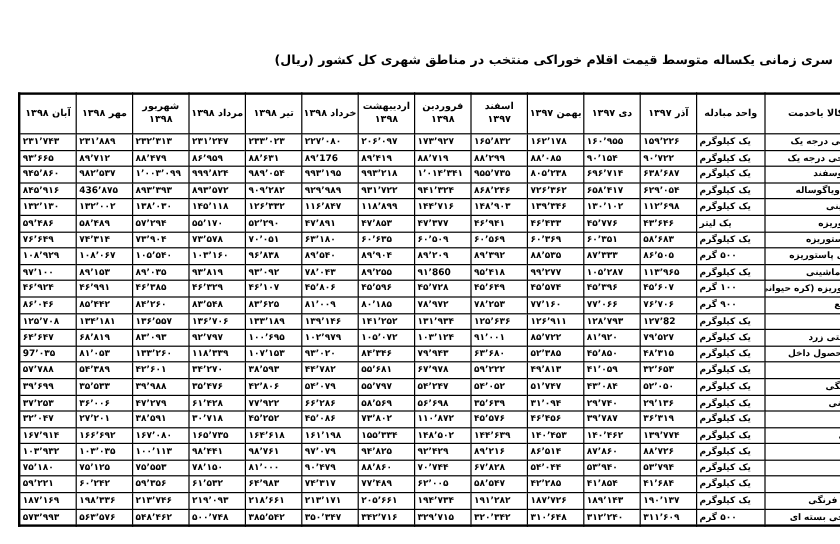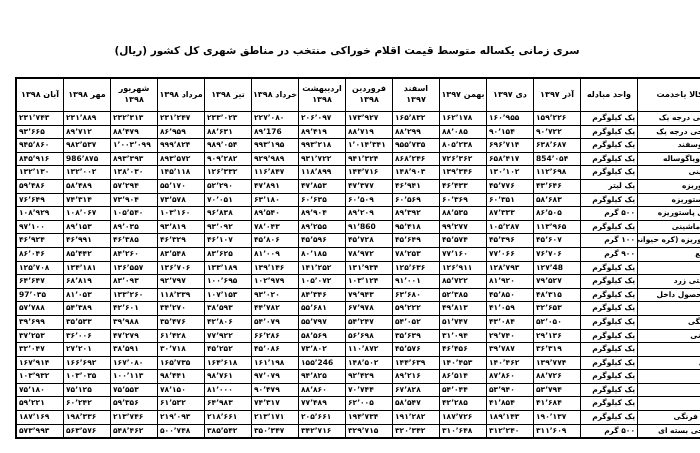--- a/index.html
+++ b/index.html
@@ -1,21 +1,21 @@
 <!DOCTYPE html>
 <html lang="fa"><head>
 <meta charset="utf-8">
 <style>
   html,body{margin:0;padding:0;}
   body{
     width:700px;height:453px;background:#ffffff;overflow:hidden;
     font-family:"DejaVu Sans", sans-serif;color:#000;
   }
   .title{
-    direction:rtl;text-align:center;margin:44px 6px 0 0;
+    direction:rtl;text-align:right;margin:44px 6px 0 0;
     font-size:10.5px;font-weight:bold;letter-spacing:0;
   }
   table{
     direction:rtl;border-collapse:collapse;table-layout:fixed;
     margin:21px 3px 0 15px;width:682px;
     border:2px solid #000;
   }
   th,td{
     border:1px solid #000;overflow:hidden;white-space:nowrap;
     font-weight:bold;
@@ -24,21 +24,21 @@
     font-size:8px;text-align:center;vertical-align:middle;
     padding:2px 1px;height:28px;white-space:normal;line-height:1.35;
   }
   .item-h{width:96px;}
   .unit-h{width:54px;}
   .month-h{width:44px;}
   tbody td{
     font-size:7.5px;height:12.6px;line-height:12.6px;padding:0 2px;
   }
   td.item{text-align:right;}
-  td.unit{text-align:right;}
+  td.unit{text-align:left;}
   td.val{text-align:left;direction:ltr;}
 </style>
 </head>
 <body>
 
 <div class="title">سری زمانی یکساله متوسط قیمت اقلام خوراکی منتخب در مناطق شهری کل کشور (ریال)</div>
 
 <table>
   <thead>
     <tr id="header-row">
@@ -103,31 +103,31 @@
         <td class="val">۹۹۳٬۱۹۵</td>
         <td class="val">۹۸۹٬۰۵۴</td>
         <td class="val">۹۹۹٬۸۲۴</td>
         <td class="val">۱٬۰۰۳٬۰۹۹</td>
         <td class="val">۹۸۲٬۵۳۷</td>
         <td class="val">۹۴۵٬۸۶۰</td>
       </tr>
       <tr>
         <td class="item">گوشت گاویاگوساله</td>
         <td class="unit">یک کیلوگرم</td>
-        <td class="val">854٬۰۵۴</td>
+        <td class="val">۶۲۹٬۰۵۴</td>
         <td class="val">۶۵۸٬۴۱۷</td>
         <td class="val">۷۲۶٬۳۶۲</td>
         <td class="val">۸۶۸٬۲۴۶</td>
         <td class="val">۹۴۱٬۳۲۴</td>
         <td class="val">۹۳۱٬۷۲۲</td>
         <td class="val">۹۲۹٬۹۸۹</td>
         <td class="val">۹۰۹٬۲۸۲</td>
         <td class="val">۸۹۳٬۵۷۲</td>
         <td class="val">۸۹۳٬۳۹۳</td>
-        <td class="val">986٬۸۷۵</td>
+        <td class="val">436٬۸۷۵</td>
         <td class="val">۸۴۵٬۹۱۶</td>
       </tr>
       <tr>
         <td class="item">مرغ ماشینی</td>
         <td class="unit">یک کیلوگرم</td>
         <td class="val">۱۱۲٬۶۹۸</td>
         <td class="val">۱۳۰٬۱۰۲</td>
         <td class="val">۱۳۹٬۳۴۶</td>
         <td class="val">۱۴۸٬۹۰۳</td>
         <td class="val">۱۴۴٬۷۱۶</td>
@@ -231,21 +231,21 @@
         <td class="val">۸۱٬۰۰۹</td>
         <td class="val">۸۳٬۶۲۵</td>
         <td class="val">۸۳٬۵۴۸</td>
         <td class="val">۸۴٬۲۶۰</td>
         <td class="val">۸۵٬۴۴۲</td>
         <td class="val">۸۶٬۰۴۶</td>
       </tr>
       <tr>
         <td class="item">موز</td>
         <td class="unit">یک کیلوگرم</td>
-        <td class="val">۱۲۷٬48</td>
+        <td class="val">۱۲۷٬82</td>
         <td class="val">۱۲۸٬۷۹۳</td>
         <td class="val">۱۲۶٬۹۱۱</td>
         <td class="val">۱۲۵٬۶۳۶</td>
         <td class="val">۱۳۱٬۹۳۴</td>
         <td class="val">۱۴۱٬۲۵۲</td>
         <td class="val">۱۳۹٬۱۴۶</td>
         <td class="val">۱۳۳٬۱۸۹</td>
         <td class="val">۱۳۶٬۷۰۶</td>
         <td class="val">۱۳۶٬۵۵۷</td>
         <td class="val">۱۳۴٬۱۸۱</td>
@@ -348,21 +348,21 @@
         <td class="val">۳۲٬۰۴۷</td>
       </tr>
       <tr>
         <td class="item">لوبیاچیتی</td>
         <td class="unit">یک کیلوگرم</td>
         <td class="val">۱۳۹٬۷۷۴</td>
         <td class="val">۱۴۰٬۴۶۲</td>
         <td class="val">۱۴۰٬۴۵۳</td>
         <td class="val">۱۴۴٬۶۳۹</td>
         <td class="val">۱۴۸٬۵۰۲</td>
-        <td class="val">۱۵۵٬246</td>
+        <td class="val">۱۵۵٬۳۳۴</td>
         <td class="val">۱۶۱٬۱۹۸</td>
         <td class="val">۱۶۴٬۶۱۸</td>
         <td class="val">۱۶۵٬۷۳۵</td>
         <td class="val">۱۶۷٬۰۸۰</td>
         <td class="val">۱۶۶٬۶۹۲</td>
         <td class="val">۱۶۷٬۹۱۴</td>
       </tr>
       <tr>
         <td class="item">عدس</td>
         <td class="unit">یک کیلوگرم</td>

